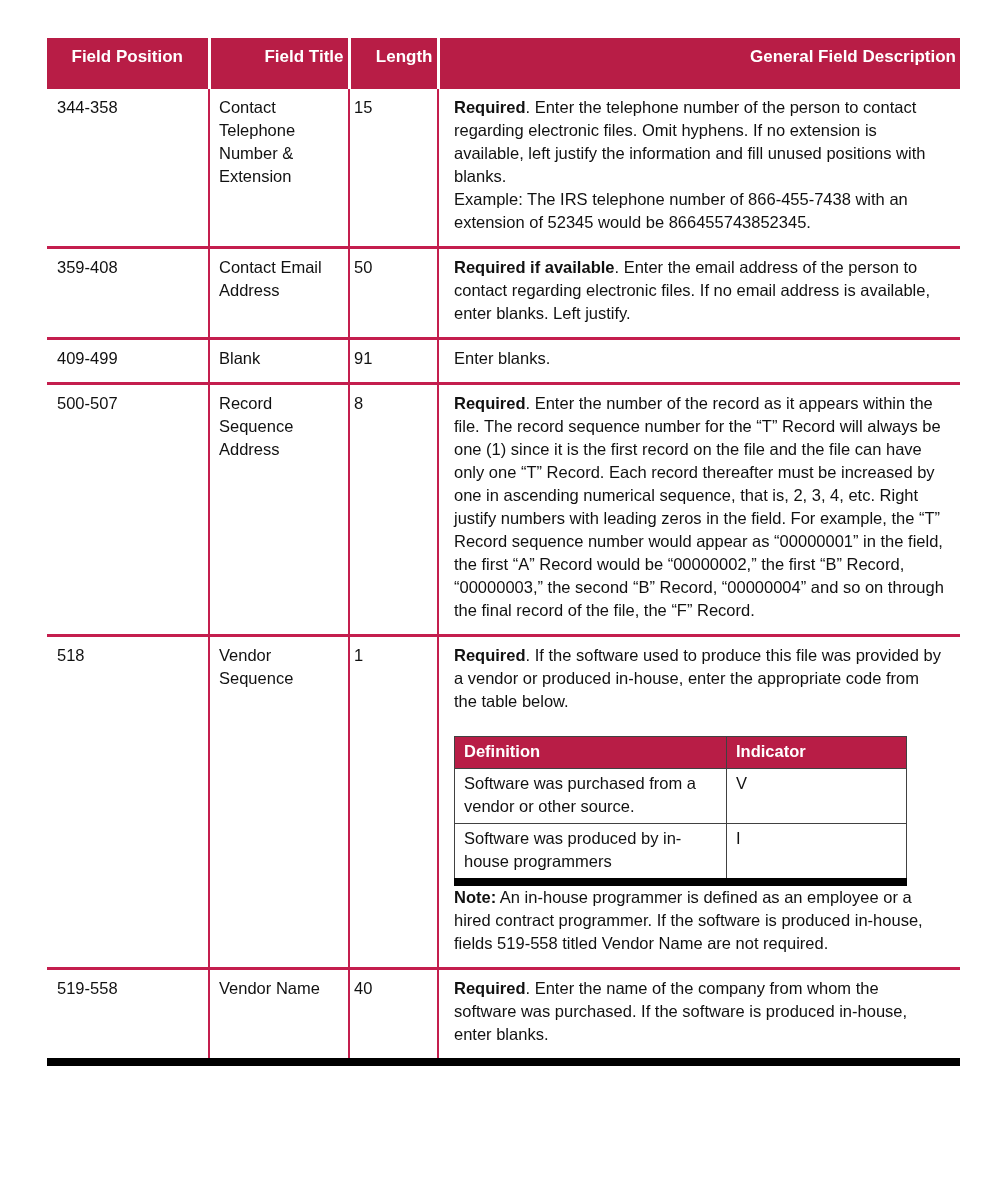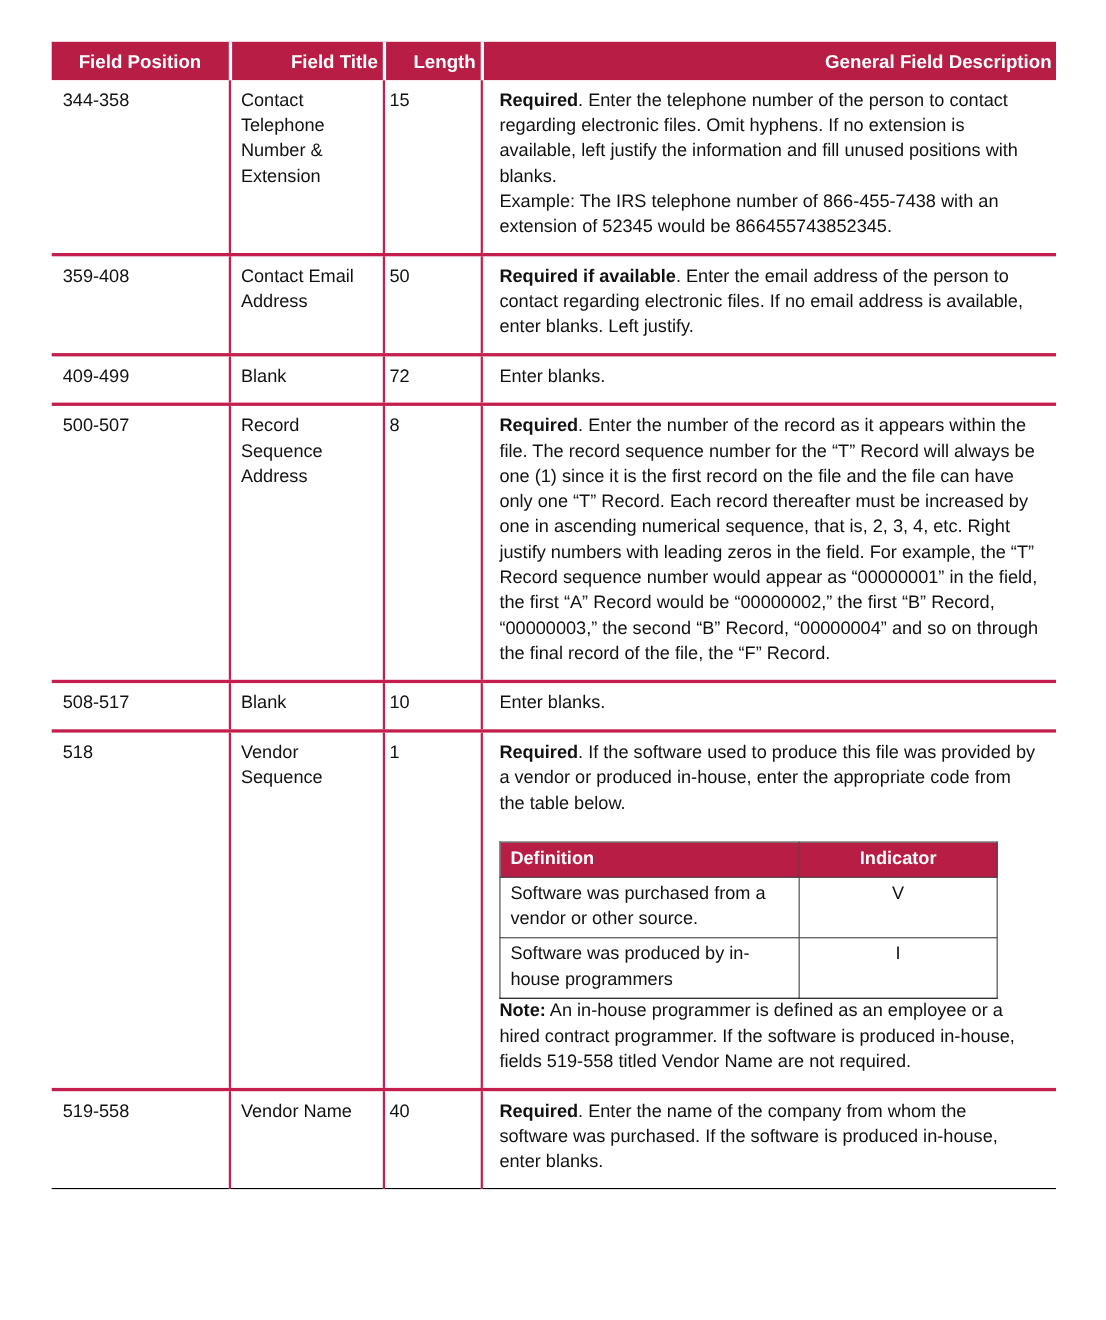--- a/index.html
+++ b/index.html
@@ -13,52 +13,52 @@
 
   table.main { border-collapse: collapse; table-layout: fixed; width: 913px; }
 
   thead th {
     background: #b81d46;
     color: #ffffff;
     font-size: 17px;
     font-weight: bold;
     text-align: center;
     vertical-align: middle;
-    padding: 9px 4px 6px;
+    padding: 9px 4px 22px;
   }
   thead th + th { border-left: 3px solid #ffffff; text-align: right; }
 
   tbody td {
     vertical-align: top;
     font-size: 16.5px;
     line-height: 23px;
     border-top: 3px solid #c41e4e;
     background: #ffffff;
   }
   tbody tr:first-child td { border-top: none; }
-  tbody tr:last-child td { border-bottom: 1px solid #000000; }
+  tbody tr:last-child td { border-bottom: 8px solid #000000; }
   tbody td + td { border-left: 2px solid #c41e4e; }
 
   td.pos   { padding: 7px 6px 8px 10px; }
   td.title { padding: 7px 6px 8px 9px; }
   td.len   { padding: 7px 4px 8px; text-align: left; }
   td.desc  { padding: 7px 16px 12px 15px; }
   td.desc p { margin: 0; }
   td.desc > * + * { margin-top: 23px; }
 
   table.inner { border-collapse: collapse; table-layout: fixed; width: 452px; }
   table.inner th, table.inner td {
     border: 1.5px solid #414141;
     font-size: 16.5px;
     line-height: 23px;
     padding: 3px 9px 5px;
     vertical-align: top;
   }
   table.inner th { font-weight: bold; text-align: left; }
-  table.inner th.ind, table.inner td.ind { text-align: center; vertical-align: top; }
+  table.inner th.ind, table.inner td.ind { text-align: left; vertical-align: top; }
 </style>
 </head>
 <body>
 
 <div class="page">
   <table class="main">
     <colgroup>
       <col style="width:162px">
       <col style="width:140px">
       <col style="width:89px">
@@ -86,39 +86,31 @@
           <td class="pos">359-408</td>
           <td class="title">Contact Email Address</td>
           <td class="len">50</td>
           <td class="desc">
             <p><b>Required if available</b><span>. Enter the email address of the person to contact regarding electronic files. If no email address is available, enter blanks. Left justify.</span></p>
           </td>
         </tr>
         <tr>
           <td class="pos">409-499</td>
           <td class="title">Blank</td>
-          <td class="len">72</td>
+          <td class="len">91</td>
           <td class="desc">
             <p><span>Enter blanks.</span></p>
           </td>
         </tr>
         <tr>
           <td class="pos">500-507</td>
           <td class="title">Record Sequence Address</td>
           <td class="len">8</td>
           <td class="desc">
             <p><b>Required</b><span>. Enter the number of the record as it appears within the file. The record sequence number for the “T” Record will always be one (1) since it is the first record on the file and the file can have only one “T” Record. Each record thereafter must be increased by one in ascending numerical sequence, that is, 2, 3, 4, etc. Right justify numbers with leading zeros in the field. For example, the “T” Record sequence number would appear as “00000001” in the field, the first “A” Record would be “00000002,” the first “B” Record, “00000003,” the second “B” Record, “00000004” and so on through the final record of the file, the “F” Record.</span></p>
-          </td>
-        </tr>
-        <tr>
-          <td class="pos">508-517</td>
-          <td class="title">Blank</td>
-          <td class="len">10</td>
-          <td class="desc">
-            <p><span>Enter blanks.</span></p>
           </td>
         </tr>
         <tr>
           <td class="pos">518</td>
           <td class="title">Vendor Sequence</td>
           <td class="len">1</td>
           <td class="desc">
             <p><b>Required</b><span>. If the software used to produce this file was provided by a vendor or produced in-house, enter the appropriate code from the table below.</span></p>
             <table class="inner">
               <colgroup>

